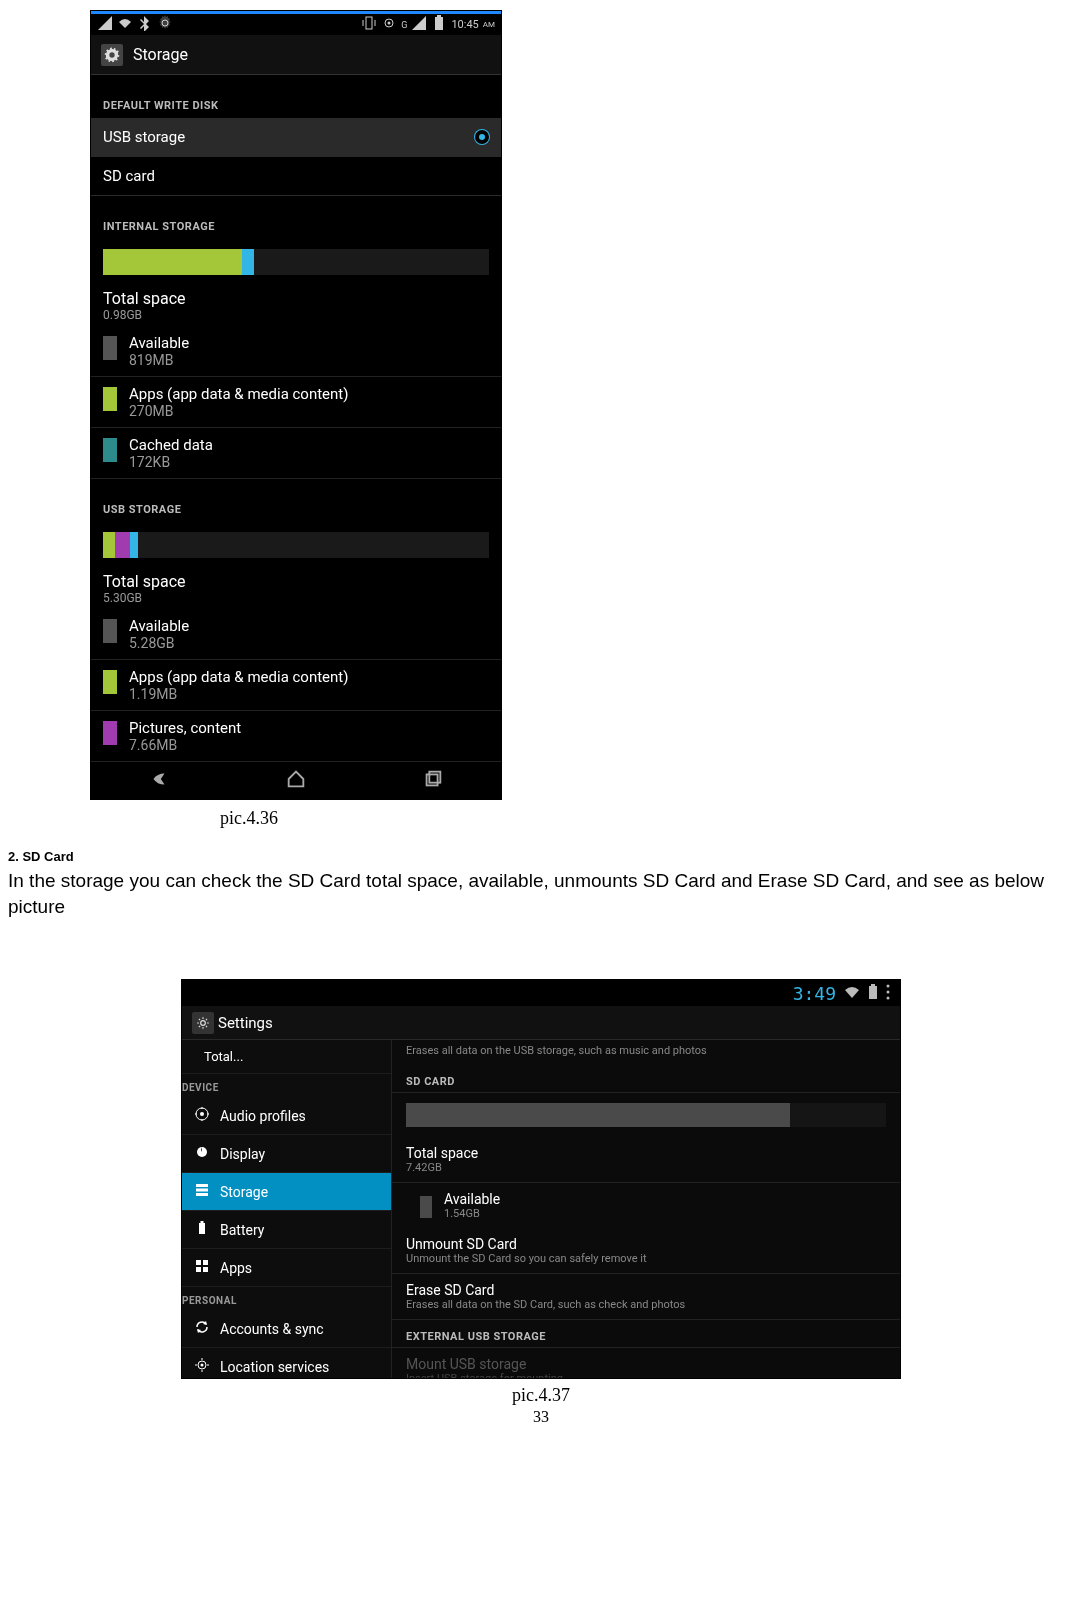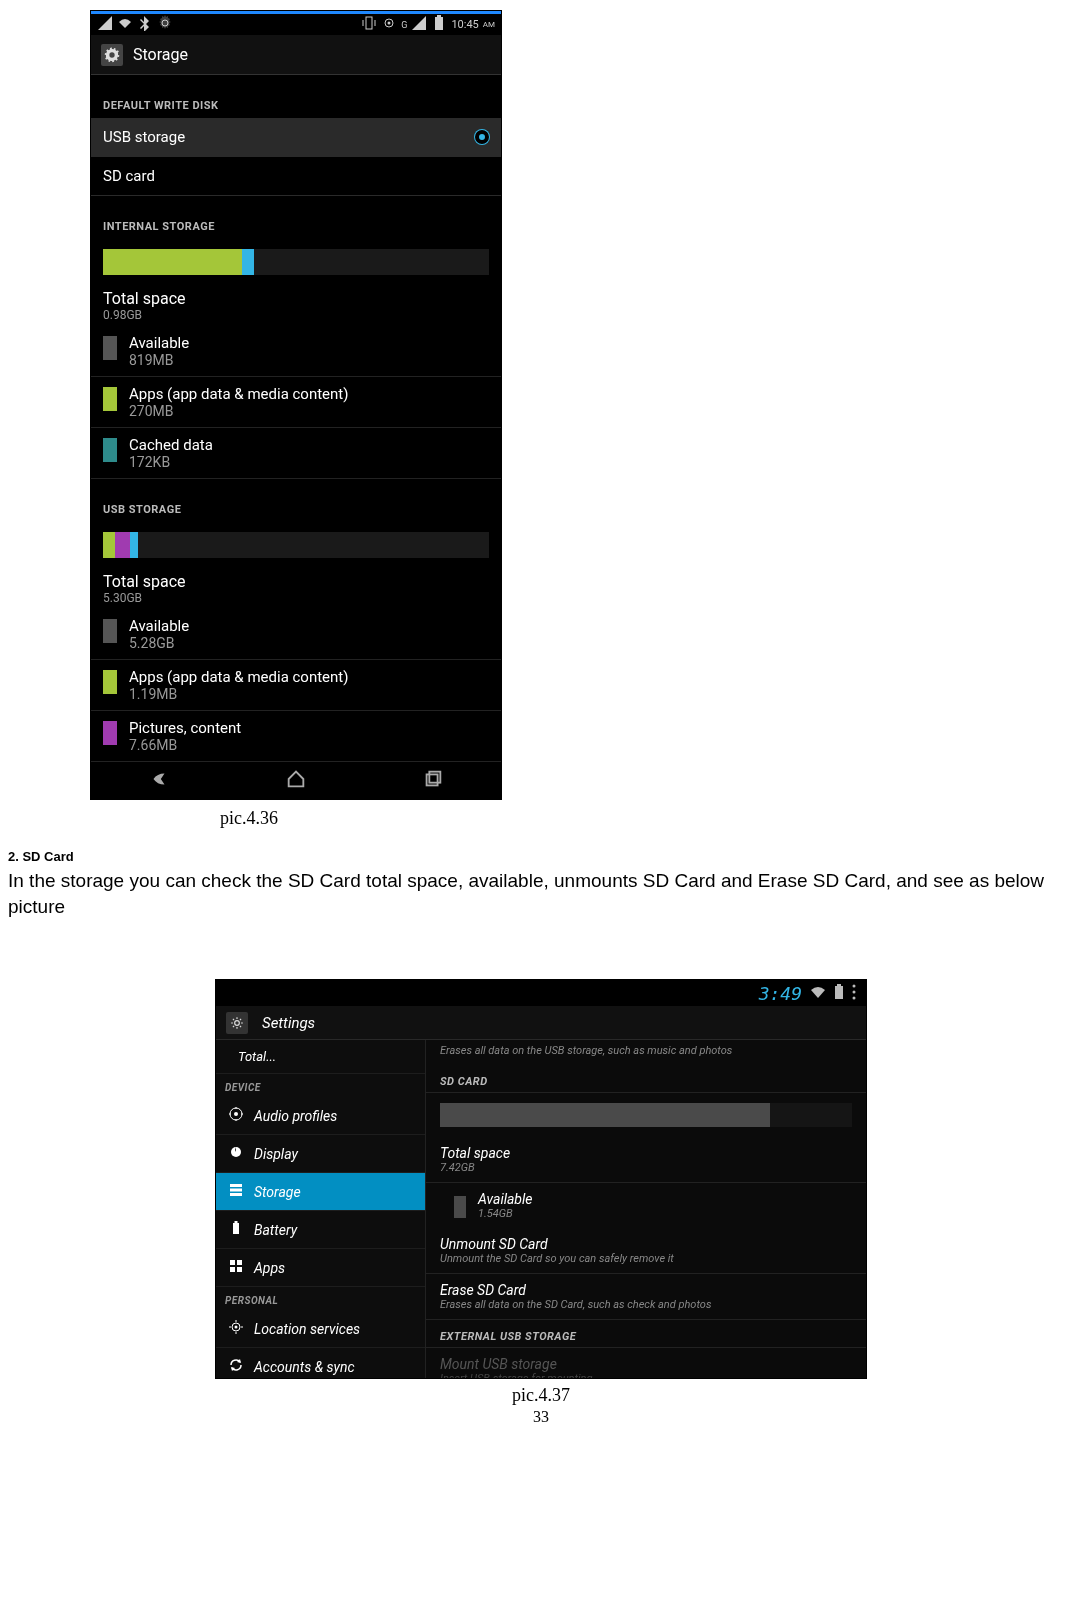--- a/index.html
+++ b/index.html
@@ -89,55 +89,54 @@
   .caption1-wrap .caption { margin-left:130px; text-align:left;}
 
   
   .body-text { margin:20px 8px 0 8px; }
   .h2 { font-weight:bold; font-size:13px; margin-bottom:4px; }
   .p  { font-size:19px; line-height:1.35; }
 
   
   .tablet-wrap { margin-top:60px; display:flex; flex-direction:column; align-items:center; }
   .tablet {
-    width:652px; height:400px;
+    width:720px; height:400px;
     background:#0c4a6e; color:#eee;
     font-family:"Roboto", Arial, sans-serif;
     display:flex; flex-direction:column;
     border:1px solid #000;
-    font-style:italic;
   }
   .tb-status {
     height:26px; background:#000;
     display:flex; justify-content:flex-end; align-items:center;
     gap:8px; padding:0 10px; font-size:18px; color:#33b5e5;
   }
   .tb-status .normal { color:#bbb; font-size:14px;}
   .tb-appbar {
     height:34px; background:#111; display:flex; align-items:center;
-    padding:0 10px; gap:14px; border-bottom:1px solid #292929;
+    padding:0 10px; gap:4px; border-bottom:1px solid #292929;
   }
   .tb-appbar .title { font-size:15px; color:#fff; }
   .tb-body { flex:1; display:flex; overflow:hidden;}
   .tb-left {
     width:210px; background:#0d0d0d; border-right:1px solid #222;
     display:flex; flex-direction:column; overflow:hidden;
   }
   .tb-right {
     flex:1; background:#0b0b0b; overflow:hidden;
   }
   .left-item {
     display:flex; align-items:center; gap:10px;
     padding:9px 12px; border-bottom:1px solid #1d1d1d;
     font-size:14px; color:#fff;
   }
   .left-item.more { padding-left:22px; font-size:13px;}
   .left-item.sel { background:#028fc2; }
   .left-sec {
-    font-size:10px; color:#999; padding:8px 9px 4px;
+    font-size:10px; color:#999; padding:8px 0 4px;
     letter-spacing:0.5px; font-weight:bold;
   }
   .right-sub {
     font-size:11px; color:#888; padding:4px 14px 8px;
   }
   .right-sec {
     font-size:11px; color:#bbb; padding:10px 14px 4px;
     letter-spacing:0.5px; font-weight:bold;
     border-bottom:1px solid #222;
   }
@@ -417,32 +416,32 @@
                 <rect x="2" y="2" width="5" height="5" fill="#fff"></rect>
                 <rect x="9" y="2" width="5" height="5" fill="#fff"></rect>
                 <rect x="2" y="9" width="5" height="5" fill="#fff"></rect>
                 <rect x="9" y="9" width="5" height="5" fill="#fff"></rect>
               </svg></span>
           <span>Apps</span>
         </div>
         <div class="left-sec">PERSONAL</div>
         <div class="left-item">
           <span><svg width="16" height="16" viewBox="0 0 16 16">
+                <path fill="none" stroke="#fff" stroke-width="1.5" d="M3 8a5 5 0 019-3M13 8a5 5 0 01-9 3"></path>
+                <path fill="#fff" d="M12 2l1 4-4-1zM4 14l-1-4 4 1z"></path>
+              </svg></span>
+          <span>Accounts &amp; sync</span>
+        </div>
+        <div class="left-item">
+          <span><svg width="16" height="16" viewBox="0 0 16 16">
                 <circle cx="8" cy="8" r="4" fill="none" stroke="#fff"></circle>
                 <circle cx="8" cy="8" r="1.5" fill="#fff"></circle>
                 <path stroke="#fff" d="M8 1v2M8 13v2M1 8h2M13 8h2"></path>
               </svg></span>
           <span>Location services</span>
-        </div>
-        <div class="left-item">
-          <span><svg width="16" height="16" viewBox="0 0 16 16">
-                <path fill="none" stroke="#fff" stroke-width="1.5" d="M3 8a5 5 0 019-3M13 8a5 5 0 01-9 3"></path>
-                <path fill="#fff" d="M12 2l1 4-4-1zM4 14l-1-4 4 1z"></path>
-              </svg></span>
-          <span>Accounts &amp; sync</span>
         </div>
 
       </div>
 
       <div class="tb-right">
         <div class="right-sub">Erases all data on the USB storage, such as music and photos</div>
         <div class="right-sec">SD CARD</div>
 
         <div class="sd-bar-wrap">
           <div class="sd-bar">

